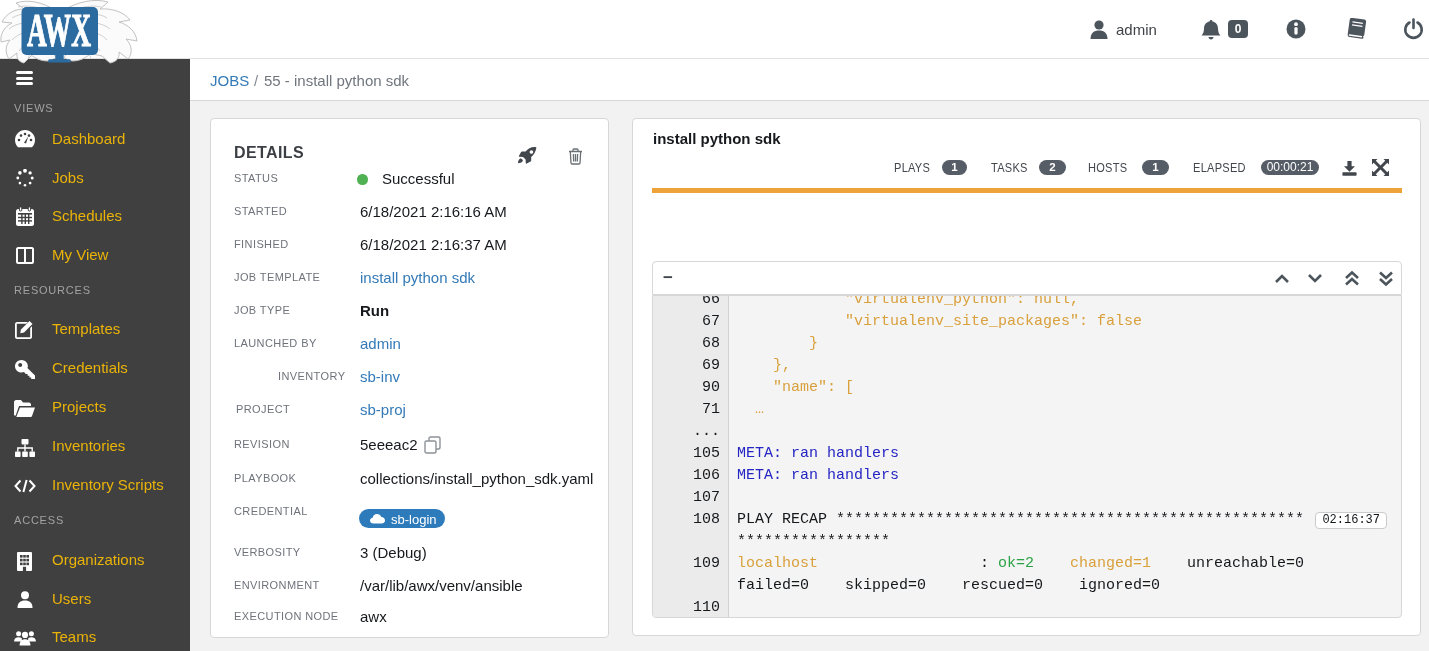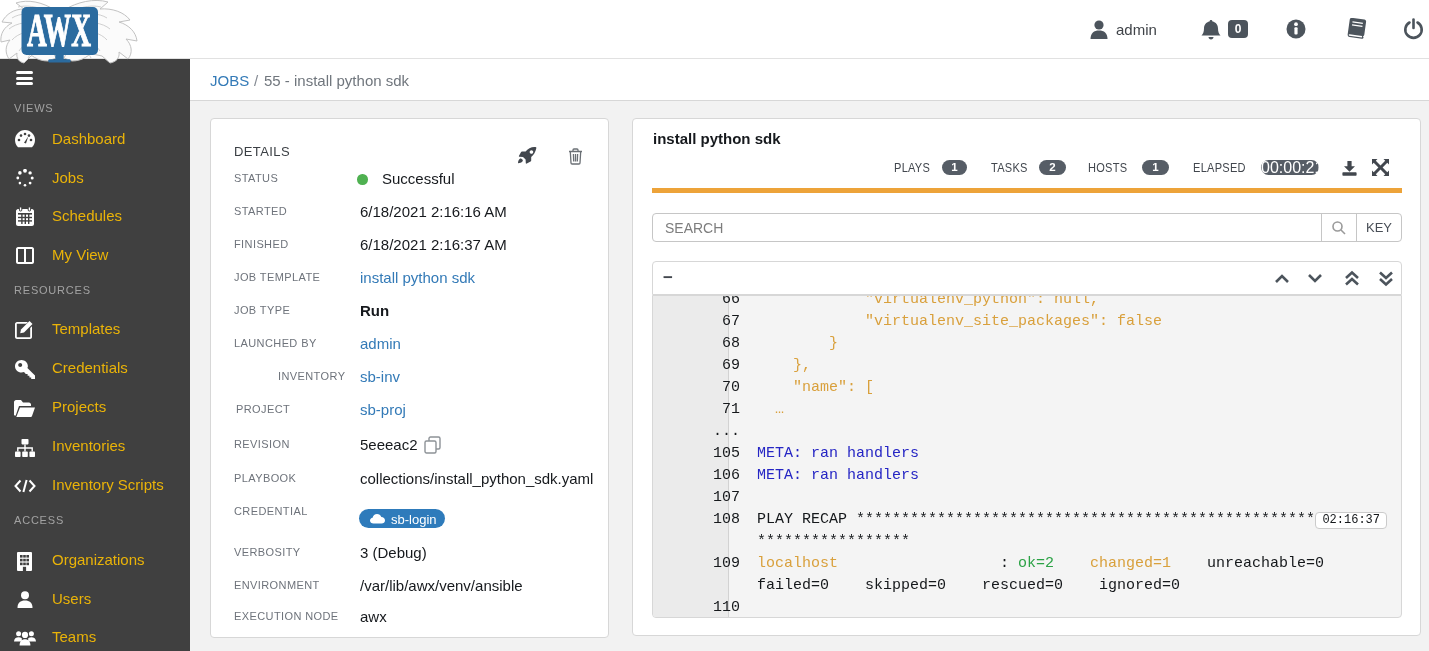--- a/index.html
+++ b/index.html
@@ -23,21 +23,21 @@
 .hicon { position:absolute; }
 .statlbl { position:absolute; font-size:13px; color:#42474e; letter-spacing:0.3px; transform:scaleX(0.85); transform-origin:left center; }
 .statbadge { position:absolute; background:#565d66; color:#fff; font-size:11.5px; font-weight:bold;
   border-radius:7.5px; text-align:center; height:15px; line-height:15px; }
 #console { position:absolute; left:19px; top:176px; width:750px; height:323px;
   border:1px solid #d7d7d7; border-radius:0 0 4px 4px; background:#f4f4f4; overflow:hidden; }
 #gutterbg { position:absolute; left:0; top:0; width:76px; height:321px; background:#ebebeb;
   border-right:1px solid #d2d2d2; }
 #lines { position:absolute; left:0; top:-7px; width:748px;
   font-family:"Liberation Mono", monospace; font-size:15px; line-height:22px; }
-.crow { position:relative; display:flex;padding-left:20px; }
+.crow { position:relative; display:flex; }
 .ln { width:76px; text-align:right; padding-right:9px; color:#15181b; flex-shrink:0; }
 .tx { padding-left:8px; white-space:pre; }
 .org { color:#d9a03c; }
 .blu { color:#2525c4; }
 .grn { color:#2ba245; }
 .blk { color:#15181b; }
 #tstamp { position:absolute; right:14px; top:3px; height:17px; line-height:15px; background:#fff;
   border:1px solid #cbcbcb; border-radius:4px; font-size:12px; padding:0 6px; color:#15181b; }
 </style>
 </head>
@@ -231,21 +231,21 @@
 </div>
 
 <div id="main">
   <div id="crumb">
     <span class="abs" style="left:20px;top:13px;"><a class="lnk" href="#">JOBS</a></span>
     <span class="abs" style="left:64px;top:13px;color:#848992;">/</span>
     <span class="abs" style="left:74px;top:13px;color:#70767d;">55 - install python sdk</span>
   </div>
 
   <div class="card" id="details">
-    <div class="abs" style="left:23px;top:25px;font-size:13px;font-weight:normal;color:#3b3f44;letter-spacing:0.4px;">DETAILS</div>
+    <div class="abs" style="left:23px;top:25px;font-size:16px;font-weight:bold;color:#3b3f44;letter-spacing:0.4px;">DETAILS</div>
     <svg class="abs" style="left:305px;top:27px;" width="21" height="20" viewBox="0 0 21 20" fill="#42474e">
       <path d="M 19.5 1 C 20.3 1.2 20.5 1.5 20.3 2.3 C 19.6 5.9 17.8 8.8 15.2 11 L 15.2 14.6 C 15.2 15 15 15.3 14.6 15.5 L 10.8 17.6 C 10.2 17.9 9.8 17.7 9.8 17 L 9.6 13.6 L 7 11 L 3.6 10.8 C 2.9 10.8 2.7 10.4 3 9.8 L 5.1 6 C 5.3 5.6 5.6 5.4 6 5.4 L 9.6 5.4 C 11.8 2.8 15.9 0.4 19.5 1 Z M 14.2 4.7 C 13.5 5.4 13.5 6.5 14.2 7.2 C 14.9 7.9 16 7.9 16.7 7.2 C 17.4 6.5 17.4 5.4 16.7 4.7 C 16 4 14.9 4 14.2 4.7 Z"></path>
       <path d="M 6.4 13.6 C 7 14.2 7 14.8 6.4 15.6 C 5.6 16.6 3.8 17.2 2 17.2 C 2 15.4 2.6 13.6 3.6 12.9 C 4.4 12.3 5 12.3 5.6 12.9 Z"></path>
     </svg>
     <svg class="abs" style="left:357px;top:29px;" width="15" height="17" viewBox="0 0 15 17" fill="none" stroke="#6b7075" stroke-width="1.3">
       <path d="M 1 3.5 L 14 3.5 M 5 3.5 L 5 2 C 5 1.3 5.4 1 6 1 L 9 1 C 9.6 1 10 1.3 10 2 L 10 3.5"></path>
       <path d="M 2.3 3.5 L 3 15 C 3 15.6 3.5 16 4.1 16 L 10.9 16 C 11.5 16 12 15.6 12 15 L 12.7 3.5"></path>
       <path d="M 5.4 6 L 5.7 13.5 M 7.5 6 L 7.5 13.5 M 9.6 6 L 9.3 13.5"></path>
     </svg>
 
@@ -304,40 +304,30 @@
 
   <div class="card" id="output">
     <div class="abs" style="left:20px;top:11px;font-size:15px;font-weight:bold;color:#16191d;">install python sdk</div>
     <div class="statlbl" style="left:261px;top:41px;">PLAYS</div>
     <div class="statbadge" style="left:309px;top:41px;width:25px;">1</div>
     <div class="statlbl" style="left:358px;top:41px;">TASKS</div>
     <div class="statbadge" style="left:406px;top:41px;width:27px;">2</div>
     <div class="statlbl" style="left:455px;top:41px;">HOSTS</div>
     <div class="statbadge" style="left:509px;top:41px;width:27px;">1</div>
     <div class="statlbl" style="left:560px;top:41px;">ELAPSED</div>
-    <div class="statbadge" style="left:628px;top:41px;width:58px;font-weight:normal;font-size:16px;">00:00:21</div>
+    <div class="statbadge" style="left:628px;top:41px;width:58px;font-weight:normal;font-size:12px;">00:00:21</div>
     <svg class="abs" style="left:709px;top:42px;" width="15" height="15" viewBox="0 0 15 15" fill="#42474e">
       <path d="M 5.4 0 L 9.6 0 L 9.6 5.2 L 13 5.2 L 7.5 10.8 L 2 5.2 L 5.4 5.2 Z"></path>
       <rect x="0.4" y="11.2" width="14.2" height="3.6" rx="0.8"></rect>
     </svg>
     <svg class="abs" style="left:739px;top:40px;" width="17" height="17" viewBox="0 0 17 17" fill="#42474e">
       <path d="M 0 0 L 5.5 0 L 3.8 1.7 L 8.5 6.4 L 13.2 1.7 L 11.5 0 L 17 0 L 17 5.5 L 15.3 3.8 L 10.6 8.5 L 15.3 13.2 L 17 11.5 L 17 17 L 11.5 17 L 13.2 15.3 L 8.5 10.6 L 3.8 15.3 L 5.5 17 L 0 17 L 0 11.5 L 1.7 13.2 L 6.4 8.5 L 1.7 3.8 L 0 5.5 Z"></path>
     </svg>
     <div class="abs" style="left:19px;top:69px;width:750px;height:5px;background:#eda339;"></div>
 
-    <div class="abs" style="left:19px;top:94px;width:750px;height:29px;border:1px solid #c6c6c6;border-radius:4px;background:#fff;">
-      <div class="abs" style="left:12px;top:6px;font-size:14px;color:#7d7d7d;">SEARCH</div>
-      <div class="abs" style="left:668px;top:0;width:34px;height:27px;border-left:1px solid #c6c6c6;">
-        <svg style="position:absolute;left:9px;top:6px;" width="16" height="16" viewBox="0 0 16 16" fill="none" stroke="#9a9a9a" stroke-width="1.6">
-          <circle cx="6.5" cy="6.5" r="4.5"></circle>
-            <line x1="10" y1="10" x2="14" y2="14"></line>
-        </svg>
-      </div>
-      <div class="abs" style="left:703px;top:0;width:45px;height:27px;border-left:1px solid #c6c6c6;text-align:center;line-height:27px;font-size:13px;color:#494f57;">KEY</div>
-    </div>
 
     <div class="abs" style="left:19px;top:142px;width:750px;height:34px;border:1px solid #d7d7d7;border-radius:4px 4px 0 0;background:#fff;">
       <div class="abs" style="left:10px;top:6px;font-size:17px;font-weight:bold;color:#42474e;">−</div>
       <svg class="abs" style="left:621px;top:11px;" width="16" height="11" viewBox="0 0 16 11" fill="none" stroke="#4c545c" stroke-width="2.6">
           <path d="M 2 9 L 8 3 L 14 9"></path>
         </svg>
       <svg class="abs" style="left:654px;top:11px;" width="16" height="11" viewBox="0 0 16 11" fill="none" stroke="#4c545c" stroke-width="2.6">
           <path d="M 2 2 L 8 8 L 14 2"></path>
         </svg>
       <svg class="abs" style="left:691px;top:8px;" width="16" height="17" viewBox="0 0 16 17" fill="none" stroke="#4c545c" stroke-width="2.6">
@@ -363,21 +353,21 @@
           </div>
       <div class="crow">
             <div class="ln">68</div>
             <div class="tx"><span class="org">        }</span></div>
           </div>
       <div class="crow">
             <div class="ln">69</div>
             <div class="tx"><span class="org">    },</span></div>
           </div>
       <div class="crow">
-            <div class="ln">70</div>
+            <div class="ln">90</div>
             <div class="tx"><span class="org">    "name": [</span></div>
           </div>
       <div class="crow">
             <div class="ln">71</div>
             <div class="tx"><span class="org">  …</span></div>
           </div>
       <div class="crow">
             <div class="ln">...</div>
             <div class="tx"></div>
           </div>

